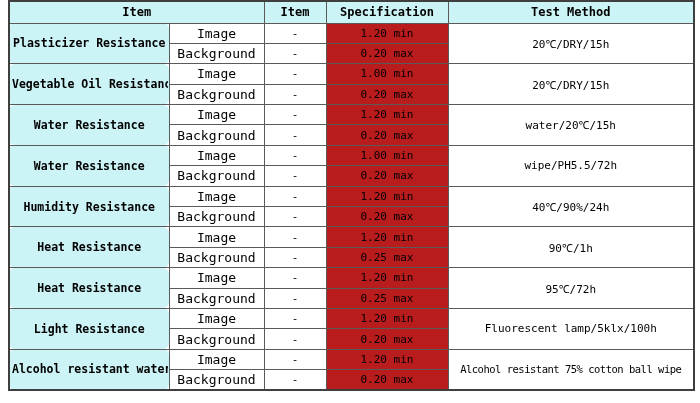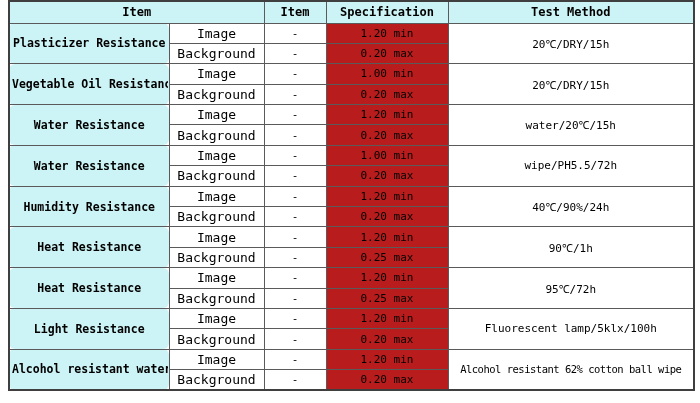--- a/index.html
+++ b/index.html
@@ -181,21 +181,21 @@
         <td class="c-part">Background</td>
         <td class="c-unit">-</td>
         <td class="c-spec">0.20 max</td>
       </tr>
 
       <tr>
         <td class="c-item" rowspan="2">Alcohol resistant water</td>
         <td class="c-part">Image</td>
         <td class="c-unit">-</td>
         <td class="c-spec">1.20 min</td>
-        <td class="c-method tight" rowspan="2">Alcohol resistant 62% cotton ball wipe</td>
+        <td class="c-method tight" rowspan="2">Alcohol resistant 75% cotton ball wipe</td>
       </tr>
       <tr>
         <td class="c-part">Background</td>
         <td class="c-unit">-</td>
         <td class="c-spec">0.20 max</td>
       </tr>
     </tbody>
   </table>
 </div>
 

